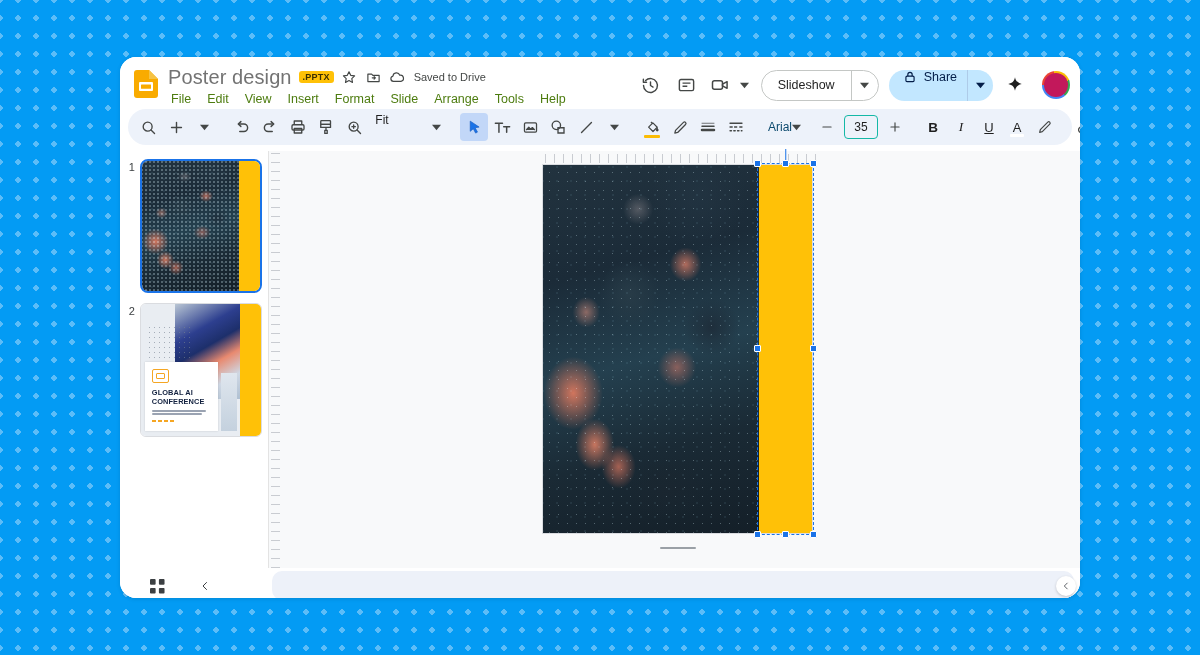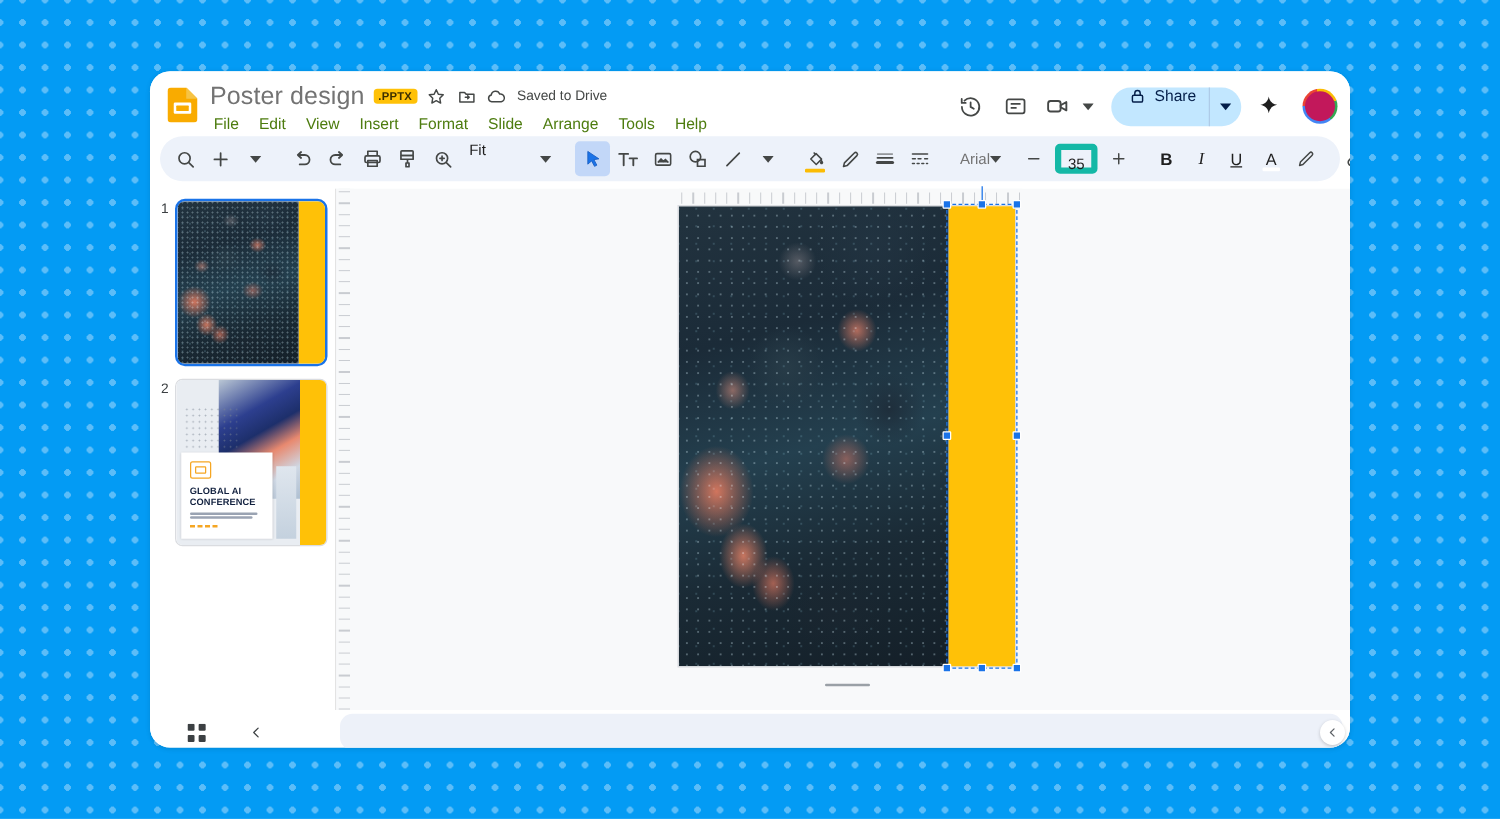--- a/index.html
+++ b/index.html
@@ -132,24 +132,24 @@
   }
   .tb.active { background: #C2D7F8; }
   .tb-sep { width: 1px; height: 18px; background: #c7ccd4; margin: 0 5px; }
   .caret-small { width: 14px; display:flex; align-items:center; justify-content:center; }
   .tb-text { font-size: 12px; color: #1f1f1f; padding: 0 5px; }
   .zoom-fit { display: flex; align-items: flex-start; }
   .font-select {
     display: flex; align-items: center; width: 88px;
     height: 28px; padding: 0 2px 0 8px; border-radius: 4px; cursor: pointer;
   }
-  .font-name { font-size: 12px; color: #737373; flex: 1; }
+  .font-name { font-size: 12px; color: #0c4a6e; flex: 1; }
   .size-group { display: flex; align-items: center; gap: 1px; }
   .size-box {
-    width: 34px; height: 24px; border: 5px solid #14b8a6;
+    width: 34px; height: 24px; border: 1px solid #14b8a6;
     border-radius: 4px; background: #EDF2FA;
     font-size: 12px; color: #1f1f1f; text-align: center;
     line-height: 22px; margin: 0 2px;
   }
   .fill-swatch {
     position: absolute; bottom: 3px; left: 50%;
     transform: translateX(-50%);
     width: 16px; height: 3px; background: #FBBC04; border-radius: 1px;
   }
   .text-color-swatch {
@@ -411,20 +411,28 @@
           <rect x="3" y="7" width="12" height="10" rx="2.4"></rect>
             <path d="M15 11l5.5-3v8L15 13z"></path>
         </svg>
       </div>
       <div class="hdr-btn" style="width:16px">
         <svg width="9" height="9" viewBox="0 0 10 6">
             <path d="M0 0h10L5 6z" fill="#444746"></path>
           </svg>
       </div>
 
+      <div class="present-group">
+        <span class="present-label">Slideshow</span>
+        <span class="present-split">
+          <svg width="9" height="9" viewBox="0 0 10 6">
+              <path d="M0 0h10L5 6z" fill="#444746"></path>
+            </svg>
+        </span>
+      </div>
 
       <div class="share-group">
         <span class="share-main">
           <span>
             <svg width="14" height="14" viewBox="0 0 24 24" fill="none" stroke="#041E49" stroke-width="2" stroke-linejoin="round">
               <rect x="5" y="10.5" width="14" height="9.5" rx="2"></rect>
                 <path d="M8.3 10.5V7.8a3.7 3.7 0 0 1 7.4 0v2.7"></path>
             </svg>
           </span>
           <span class="share-label">Share</span>

